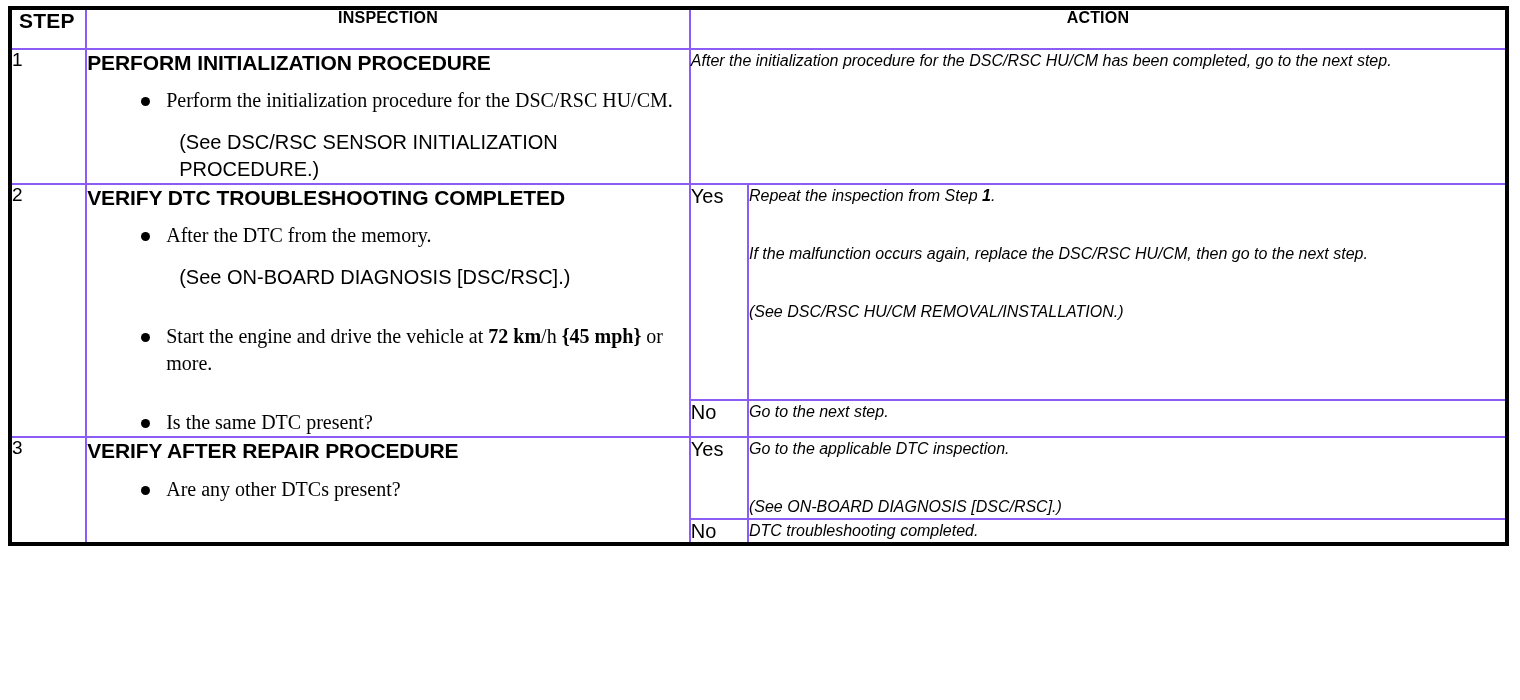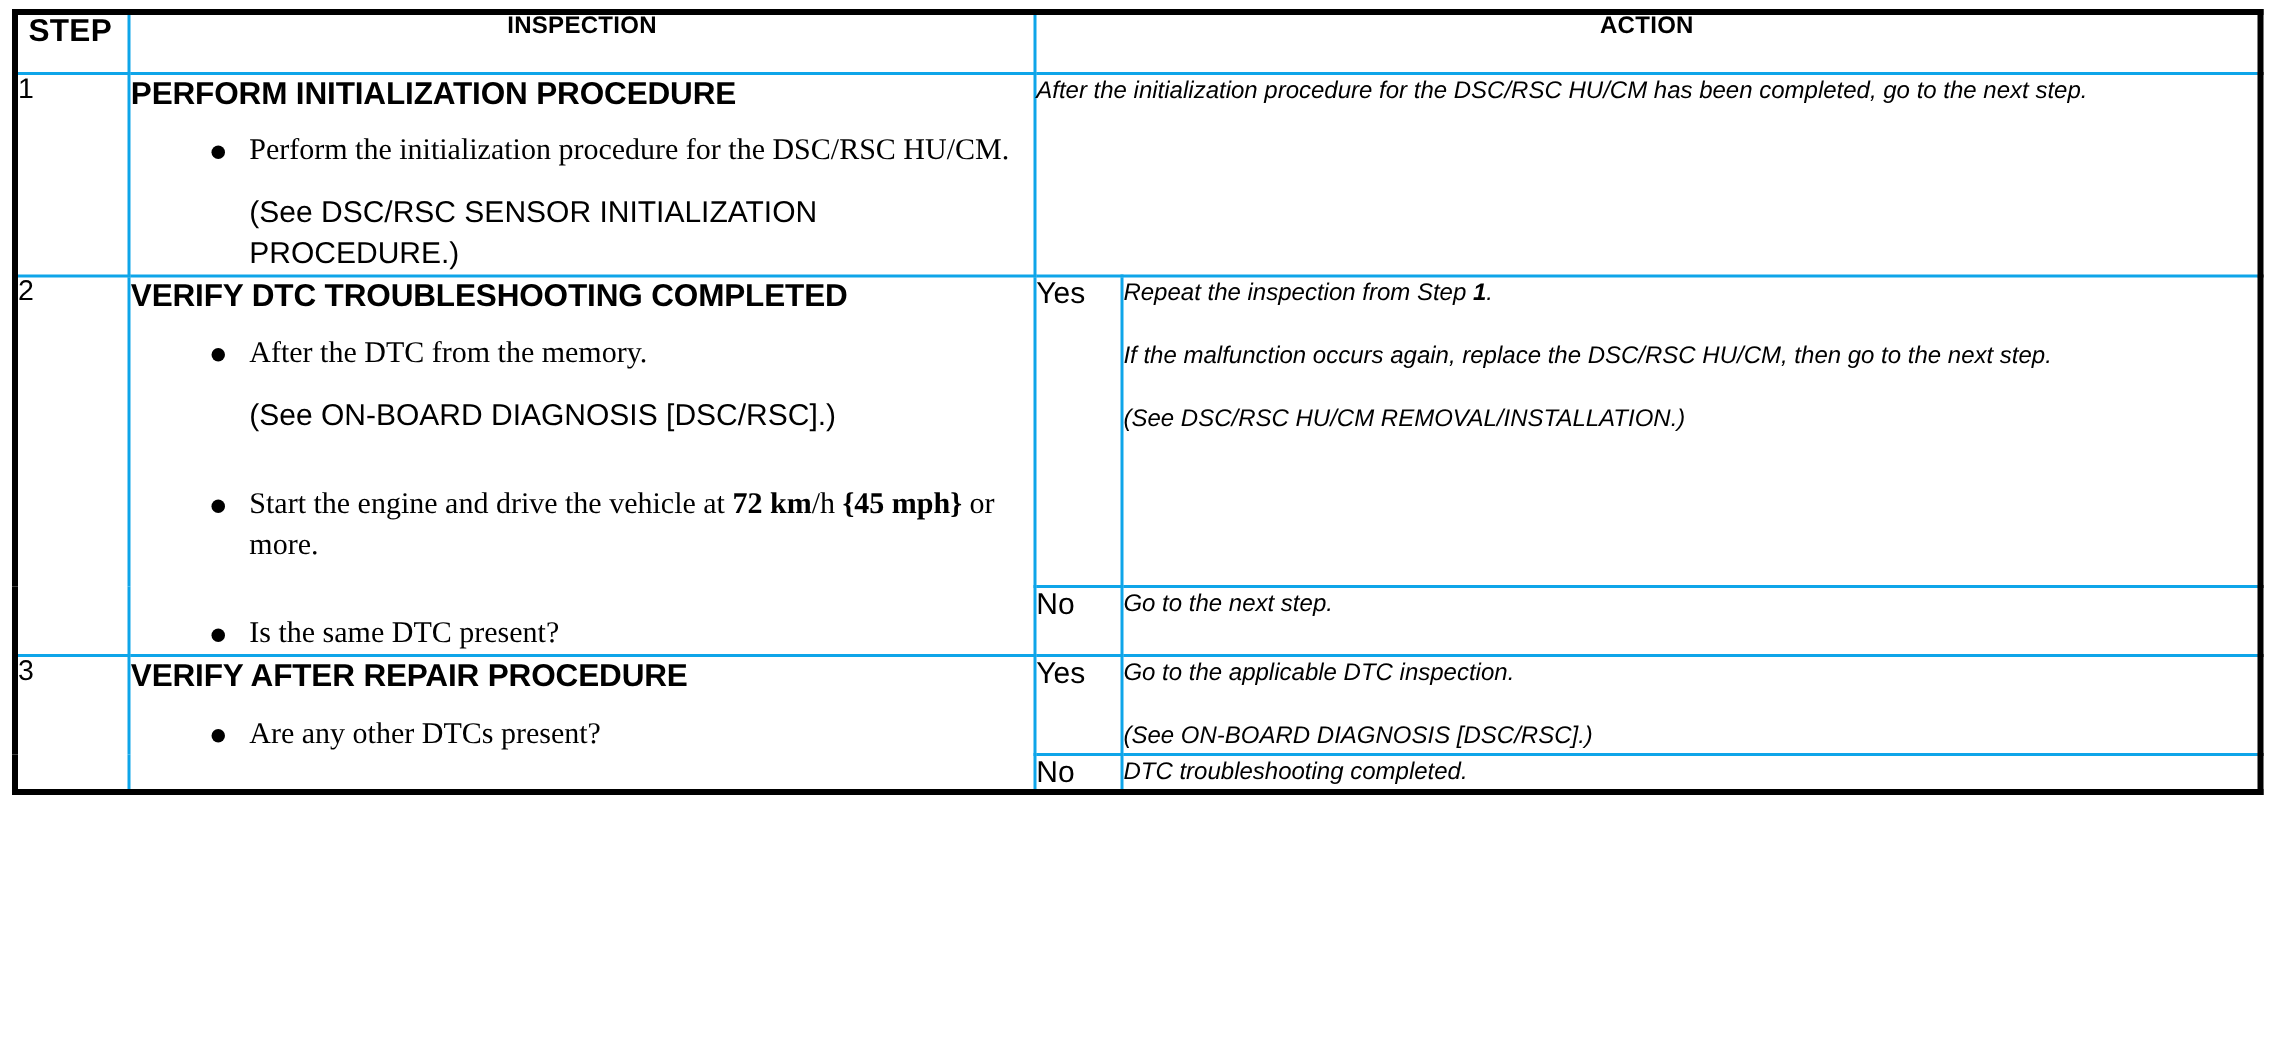--- a/index.html
+++ b/index.html
@@ -30,21 +30,21 @@
     top: 6px;
     width: 1501px;
     border-collapse: collapse;
     table-layout: fixed;
     border: 4px solid #000000;
     background: #ffffff;
   }
 
   table.dtc-table td,
   table.dtc-table th {
-    border: 2px solid #0ea5e9;
+    border: 2px solid #8b5cf6;
     vertical-align: top;
     padding: 0;
     background: #ffffff;
   }
 
   
   col.c-step   { width: 76px; }
   col.c-insp   { width: 602px; }
   col.c-yesno  { width: 58px; }
   col.c-action { width: 757px; }
@@ -118,27 +118,28 @@
     width: 9px;
     height: 9px;
     border-radius: 50%;
     background: #000000;
   }
   .sub-note {
     font-size: 20px;
     line-height: 1.35;
     margin-top: 15px;
     padding-left: 79px;
+    margin-left: 13px;
   }
 
   .act-p {
     margin: 0;
   }
   .act-p + .act-p {
-    margin-top: 21px;
+    margin-top: 37px;
   }
 
   b.bld { font-weight: bold; }
   span.reg { font-weight: normal; }
 </style>
 </head>
 <body>
 
 <div class="sheet">
 

